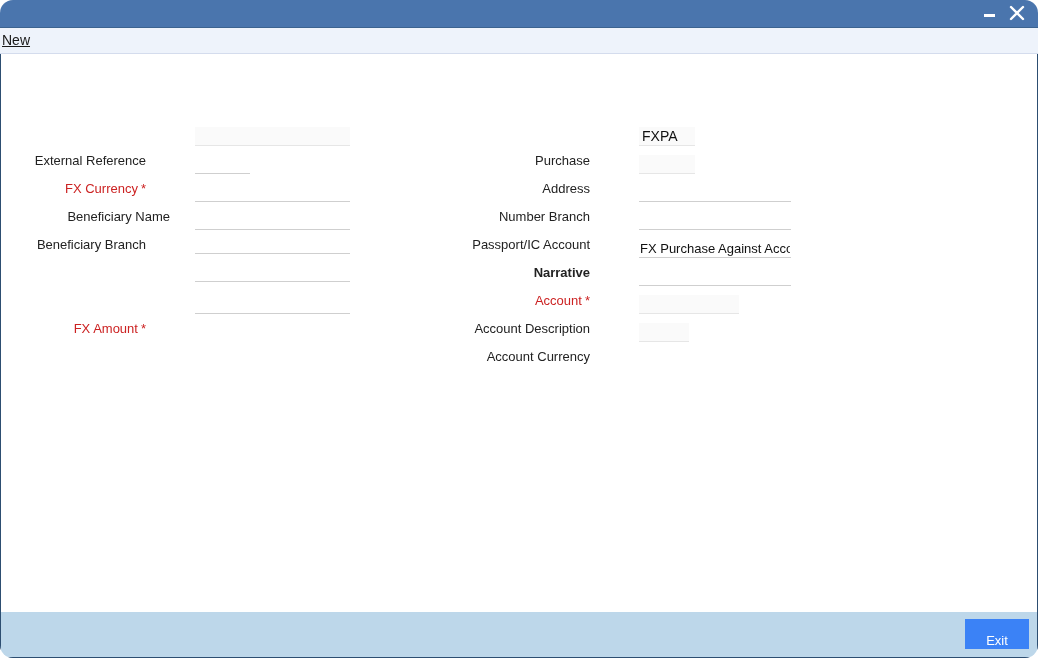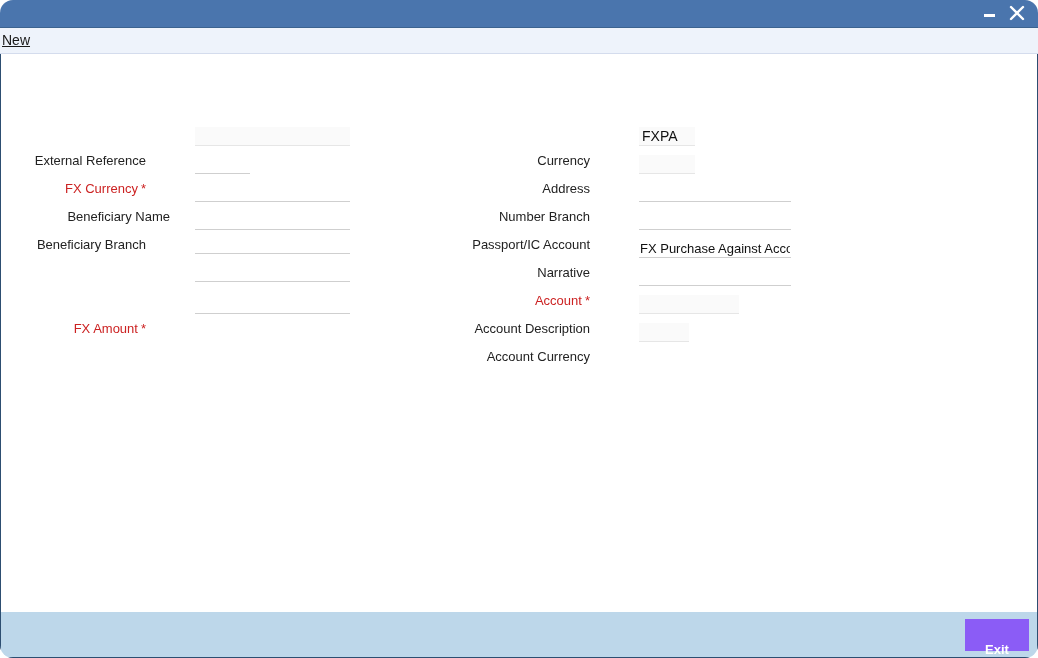--- a/index.html
+++ b/index.html
@@ -151,30 +151,30 @@
     border-left: 1px solid #2d4e71;
     border-right: 1px solid #2d4e71;
     border-bottom: 1px solid #2d4e71;
   }
   .exit-button {
     position: absolute;
     right: 8px;
     top: 7px;
     width: 64px;
     height: 30px;
-    background: #8b5cf6;
+    background: #3b82f6;
     color: #ffffff;
     font-size: 13px;
-    font-weight: bold;
+    font-weight: normal;
     border: none;
     cursor: pointer;
     font-family: "Liberation Sans", sans-serif;
     line-height: 30px;
     text-align: center;
-    padding: 16px;
+    padding: 7px;
   }
 </style>
 </head>
 <body>
 
 <div class="window">
 
   <div class="titlebar">
     <span class="titlebar-title"></span>
 
@@ -219,37 +219,37 @@
         <div class="field" style="left: 0px; top: 208px; width: 1000px;">
           <input type="text" class="inp-line" style="left: 194px; width: 155px;">
         </div>
         <div class="field" style="left: 0px; top: 240px; width: 1000px;">
           <span class="field-label req" style="right: 855px;">FX Amount<span class="req-star">*</span></span>
           <input type="text" class="inp-line" style="left: 194px; width: 155px;">
         </div>
       </div>
     <div id="right-col">
         <div class="field" style="left: 0px; top: 72px; width: 1000px;">
-          <span class="field-label" style="right: 411px;">Currency</span>
+          <span class="field-label" style="right: 411px;">Purchase</span>
           <input type="text" class="inp-box" readonly="" value="FXPA" style="left: 638px; width: 56px;">
         </div>
         <div class="field" style="left: 0px; top: 100px; width: 1000px;">
           <span class="field-label" style="right: 411px;">Address</span>
           <input type="text" class="inp-box" readonly="" style="left: 638px; width: 56px;">
         </div>
         <div class="field" style="left: 0px; top: 128px; width: 1000px;">
           <span class="field-label" style="right: 411px;">Number Branch</span>
           <input type="text" class="inp-line" style="left: 638px; width: 152px;">
         </div>
         <div class="field" style="left: 0px; top: 156px; width: 1000px;">
           <span class="field-label" style="right: 411px;">Passport/IC Account</span>
           <input type="text" class="inp-line" style="left: 638px; width: 152px;">
         </div>
         <div class="field" style="left: 0px; top: 184px; width: 1000px;">
-          <span class="field-label" style="right: 411px;">Narrative</span>
+          <span class="field-label" style="right: 411px; font-weight: bold;">Narrative</span>
           <input type="text" class="inp-line" value="FX Purchase Against Account" style="left: 638px; width: 152px;">
         </div>
         <div class="field" style="left: 0px; top: 212px; width: 1000px;">
           <span class="field-label req" style="right: 411px;">Account<span class="req-star">*</span></span>
           <input type="text" class="inp-line" style="left: 638px; width: 152px;">
         </div>
         <div class="field" style="left: 0px; top: 240px; width: 1000px;">
           <span class="field-label" style="right: 411px;">Account Description</span>
           <input type="text" class="inp-box" readonly="" style="left: 638px; width: 100px;">
         </div>

